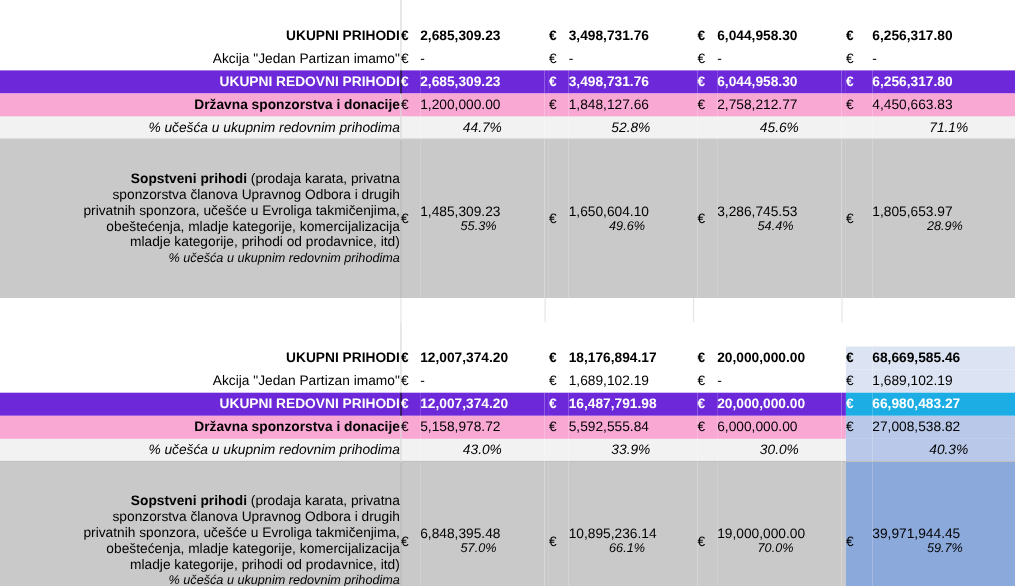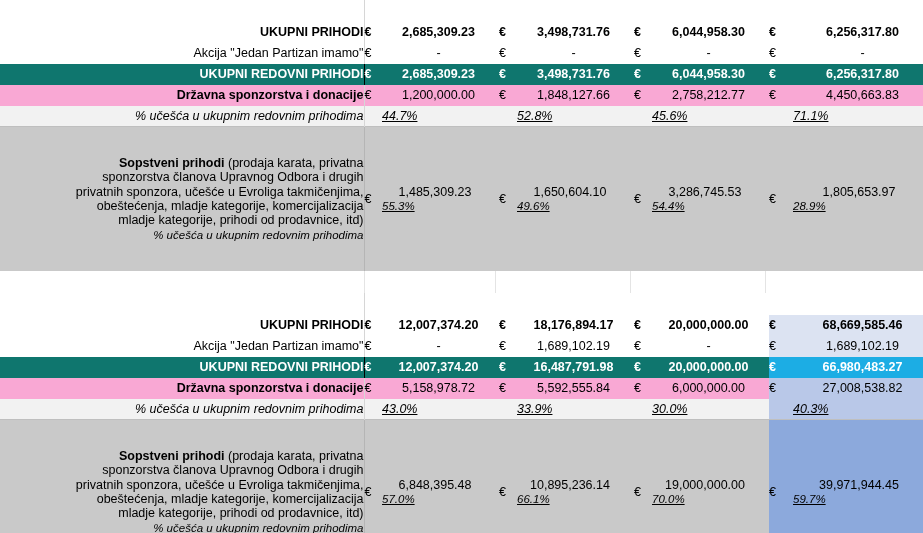--- a/index.html
+++ b/index.html
@@ -40,44 +40,44 @@
     padding-right:7px;
     white-space:nowrap;
     border-right:1px solid #d6d6d6;
   }
   .lab-bold{font-weight:bold;margin-top:14px;}
   .lab-plain{font-weight:normal;}
   .lab-ital{font-style:italic;font-size:11.5px;}
 
   
   .cur{text-align:left;padding-left:6px;font-weight:normal;}
-  .val{text-align:center;padding-right:7px;font-variant-numeric:tabular-nums;}
+  .val{text-align:left;padding-right:7px;font-variant-numeric:tabular-nums;}
   .val-b,.cur-b{font-weight:bold;}
   .pct{
-    text-align:left;padding-right:7px;
-    font-style:italic;font-size:11.5px;text-decoration:underline;
+    text-align:center;padding-right:7px;
+    font-style:italic;font-size:11.5px;
   }
 
   
   tr.hdr td{height:22px;}
   .hdr-black{
     background:#000000;color:#ffffff;
     font-weight:bold;text-align:center;
     font-size:12.5px;
   }
   .hdr-cyan{
     background:#1CADE4;color:#ffffff;
     font-weight:bold;text-align:center;
     font-size:12.5px;
   }
   .hdr-empty{background:#ffffff;border-right:1px solid #d6d6d6;}
 
   
   tr.r-norm td{height:21px;}
-  tr.r-total td{height:21px;background:#0f766e;color:#ffffff;}
+  tr.r-total td{height:21px;background:#6d28d9;color:#ffffff;}
   tr.r-total td.lab{border-right:1px solid #000000;}
   tr.r-shade td{height:21px;background:#f9a8d4;}
   tr.r-pct td{height:20px;background:#F2F2F2;}
 
   
   .k-light{background:#DCE3F2 !important;}
   .k-cyan{background:#1CADE4 !important;color:#ffffff !important;}
   .k-mid{background:#B9C8E8 !important;}
   .k-deep{background:#8CA9DC !important;}
 

